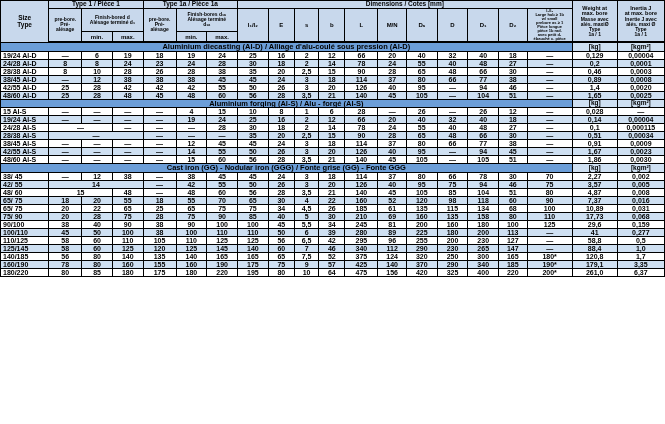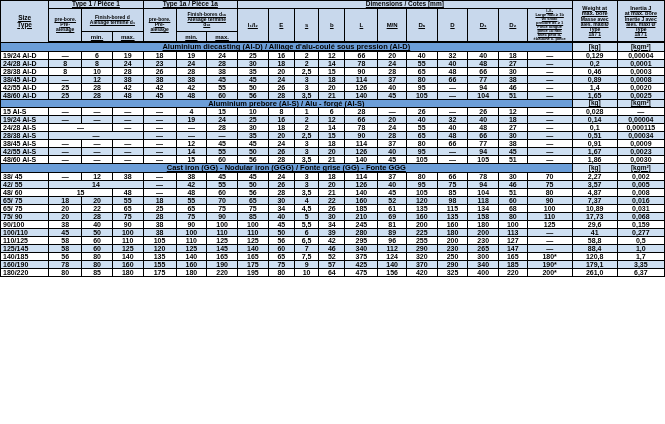--- a/index.html
+++ b/index.html
@@ -1,17 +1,17 @@
 <!DOCTYPE html>
 <html><head>
 <meta charset="utf-8">
 <style>
   html,body{margin:0;padding:0;background:#ffffff;}
   body{font-family:"Liberation Sans",sans-serif;}
-  #sheet{width:665px;height:360px;position:relative;overflow:hidden;background:#ffffff;text-decoration:underline;}
+  #sheet{width:665px;height:360px;position:relative;overflow:hidden;background:#ffffff;}
   table{border-collapse:collapse;table-layout:fixed;width:665px;font-size:7px;}
   td,th{border:1px solid #000;padding:0;text-align:center;vertical-align:middle;
         font-weight:bold;line-height:1.0;overflow:hidden;}
   .hdr{background:#c8d8ec;font-size:6.5px;}
   .hdr2{background:#c8d8ec;font-size:6px;}
   .sect{background:#6c9ed8;color:#000;font-size:7.5px;font-weight:bold;}
   .blue{background:#cfe0f2;}
   .white{background:#ffffff;}
   .typecell{text-align:left;padding-left:2px;font-size:7px;}
   .sm{font-size:5.5px;}
@@ -254,21 +254,21 @@
           <td class="blue">45</td>
           <td class="blue">105</td>
           <td class="blue">—</td>
           <td class="blue">104</td>
           <td class="blue">51</td>
           <td class="blue">—</td>
           <td class="blue">1,65</td>
           <td class="blue">0,0025</td>
         </tr>
         <tr>
-          <td class="sect" colspan="18">Aluminium prebore (Al-S) / Alu - forgé (Al-S)</td>
+          <td class="sect" colspan="18">Aluminium forging (Al-S) / Alu - forgé (Al-S)</td>
           <td class="unit">[kg]</td>
           <td class="unit">[kgm²]</td>
         </tr>
         <tr>
           <td class="typecell white">15 Al-S</td>
           <td class="white">—</td>
           <td class="white">—</td>
           <td class="white">—</td>
           <td class="white">—</td>
           <td class="white">4</td>

